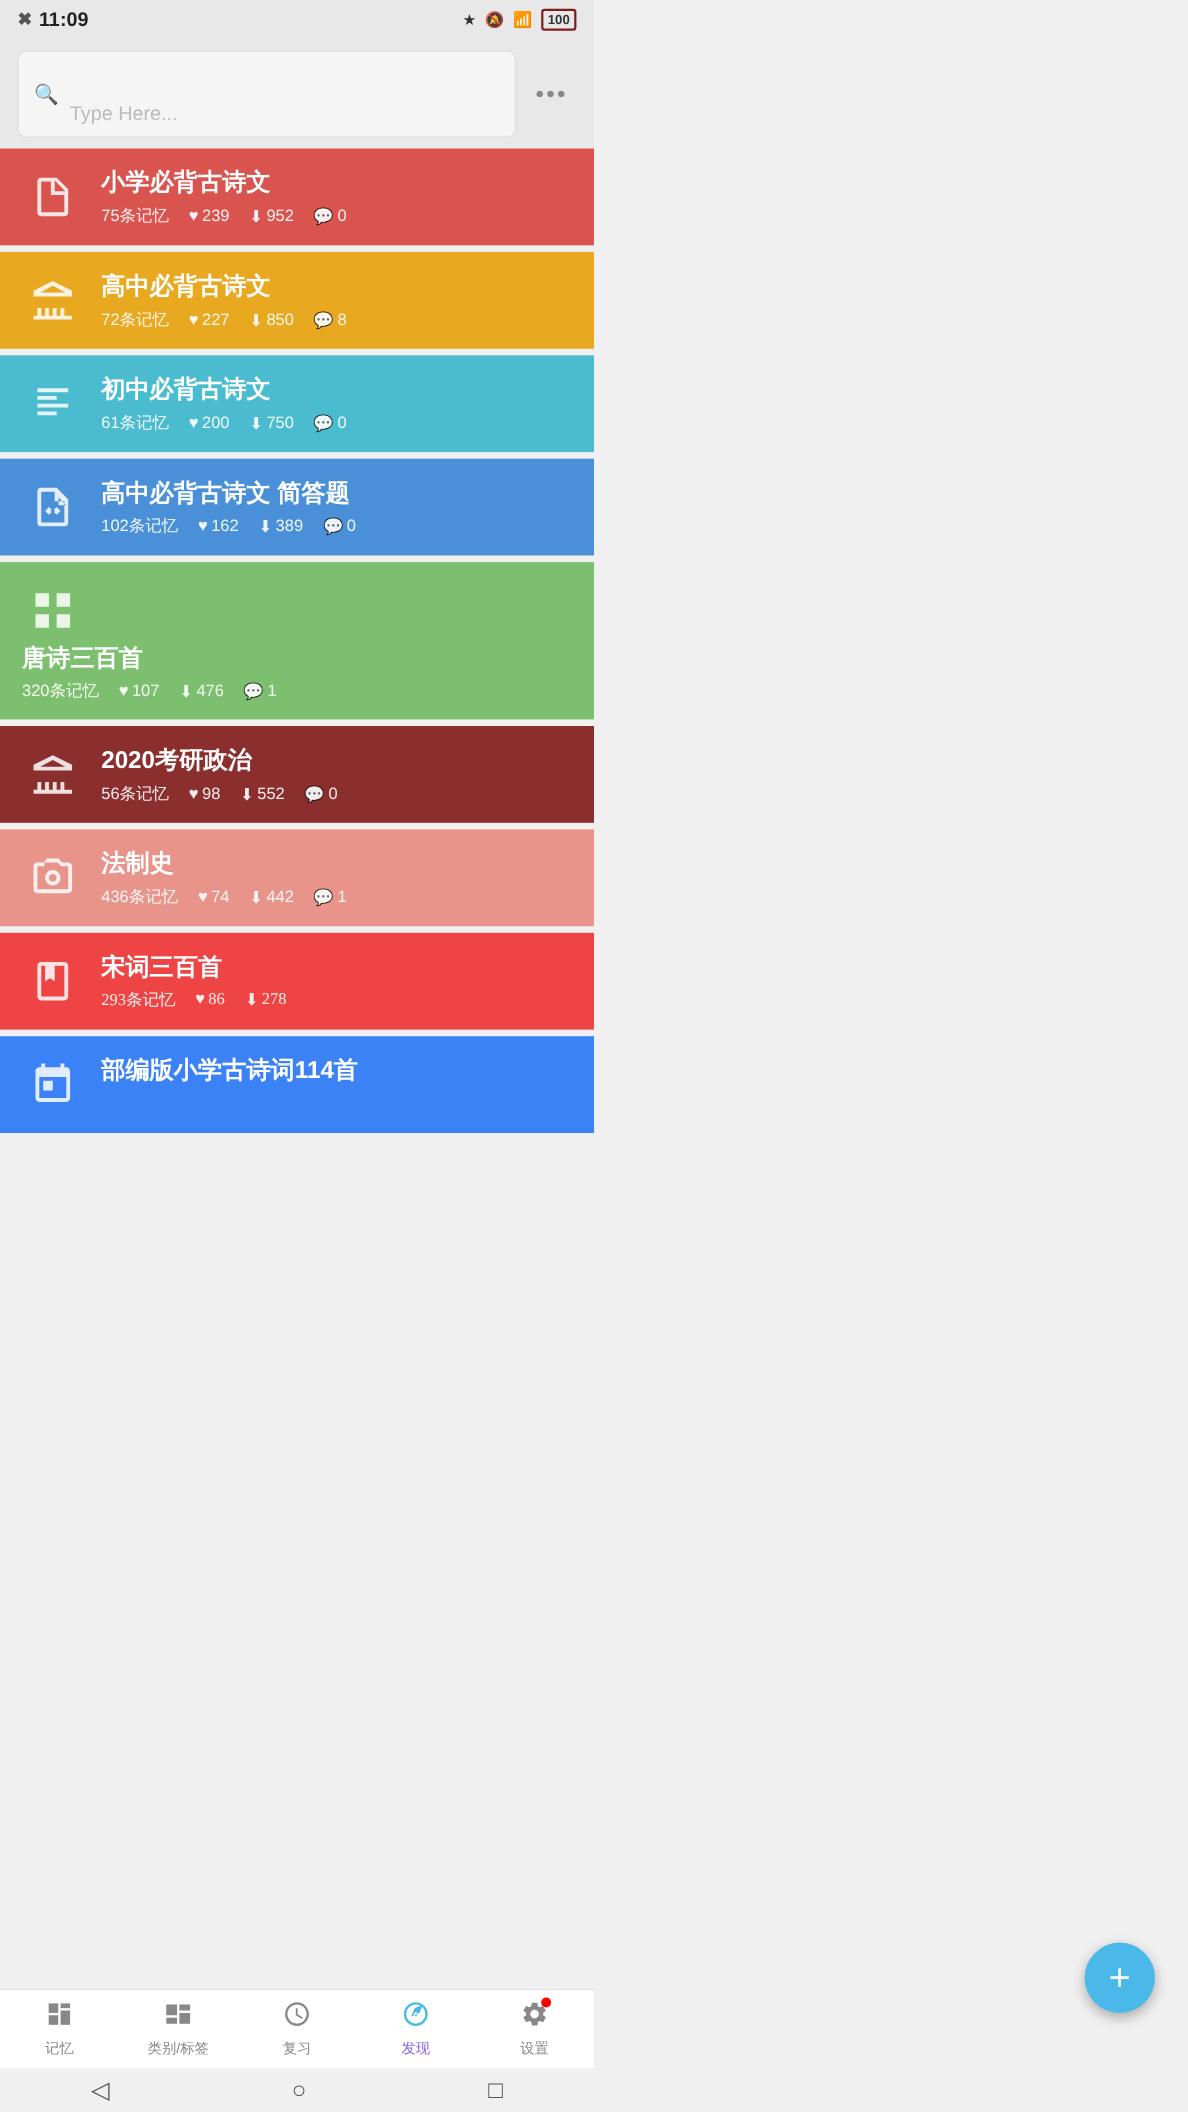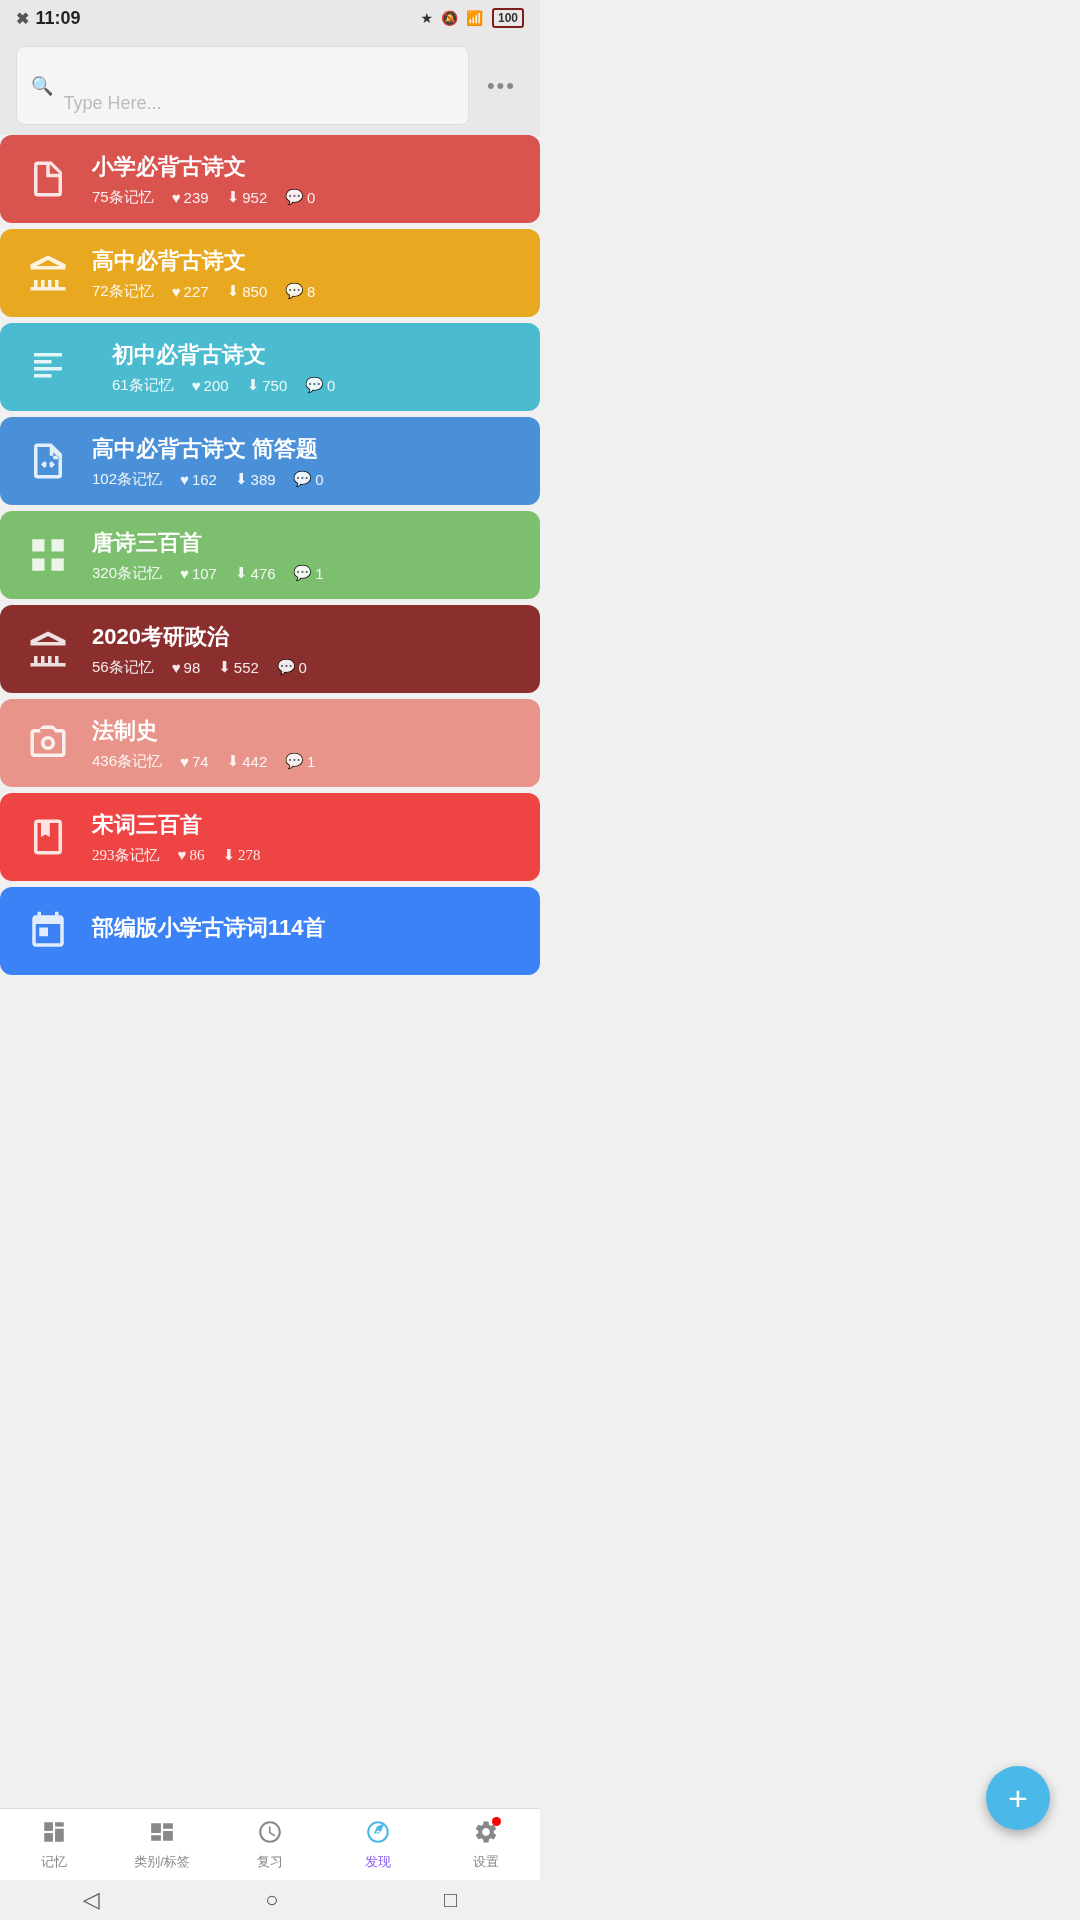--- a/index.html
+++ b/index.html
@@ -87,23 +87,23 @@
       display: flex;
       flex-direction: column;
       gap: 6px;
       background: #f0f0f0;
       padding-bottom: 80px;
     }
 
     
     .card {
       display: flex;
-      align-items: center;
+      align-items: flex-start;
       padding: 16px 20px;
-      border-radius: 12px;
+      border-radius: 0;
       cursor: pointer;
       min-height: 88px;
     }
     .card-icon {
       width: 56px;
       height: 56px;
       display: flex;
       align-items: center;
       justify-content: center;
       margin-right: 16px;
@@ -135,23 +135,23 @@
       align-items: center;
       gap: 3px;
     }
     .meta-icon {
       font-size: 15px;
     }
 
     
     .card-red { background: #d9534f; }
     .card-yellow { background: #e8a820; }
-    .card-cyan { background: #4bbcd0; gap: 20px; }
+    .card-cyan { background: #4bbcd0; }
     .card-blue { background: #4a90d9; }
-    .card-green { background: #7cbf6e; }
+    .card-green { background: #7cbf6e; flex-direction: column; }
     .card-darkred { background: #8b2e2e; }
     .card-salmon { background: #e8948a; }
     .card-lavender { background: #ef4444; font-family: Liberation Serif, serif; }
     .card-crimson { background: #3b82f6; }
 
     
     .fab {
       position: fixed;
       bottom: 90px;
       right: 30px;

